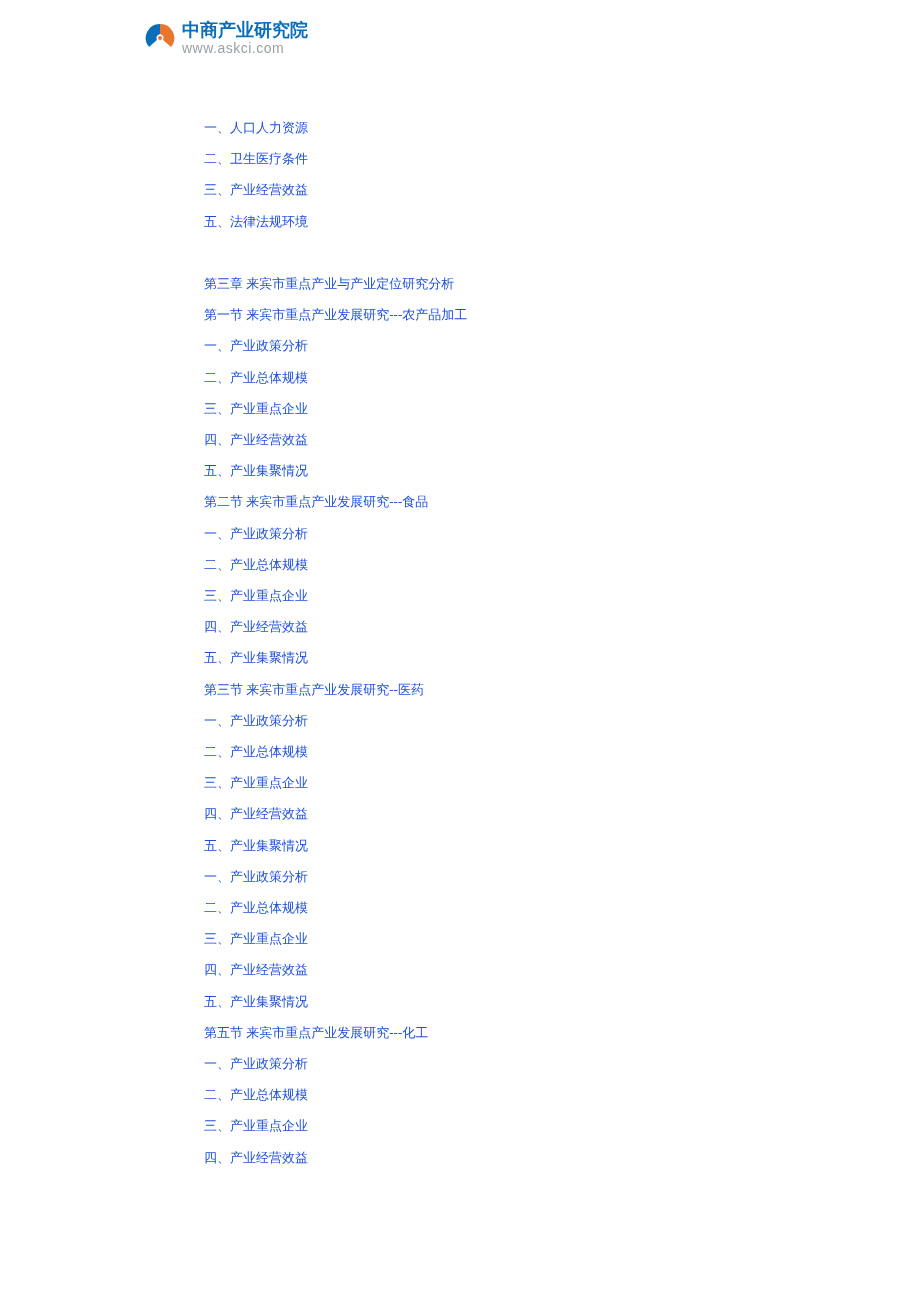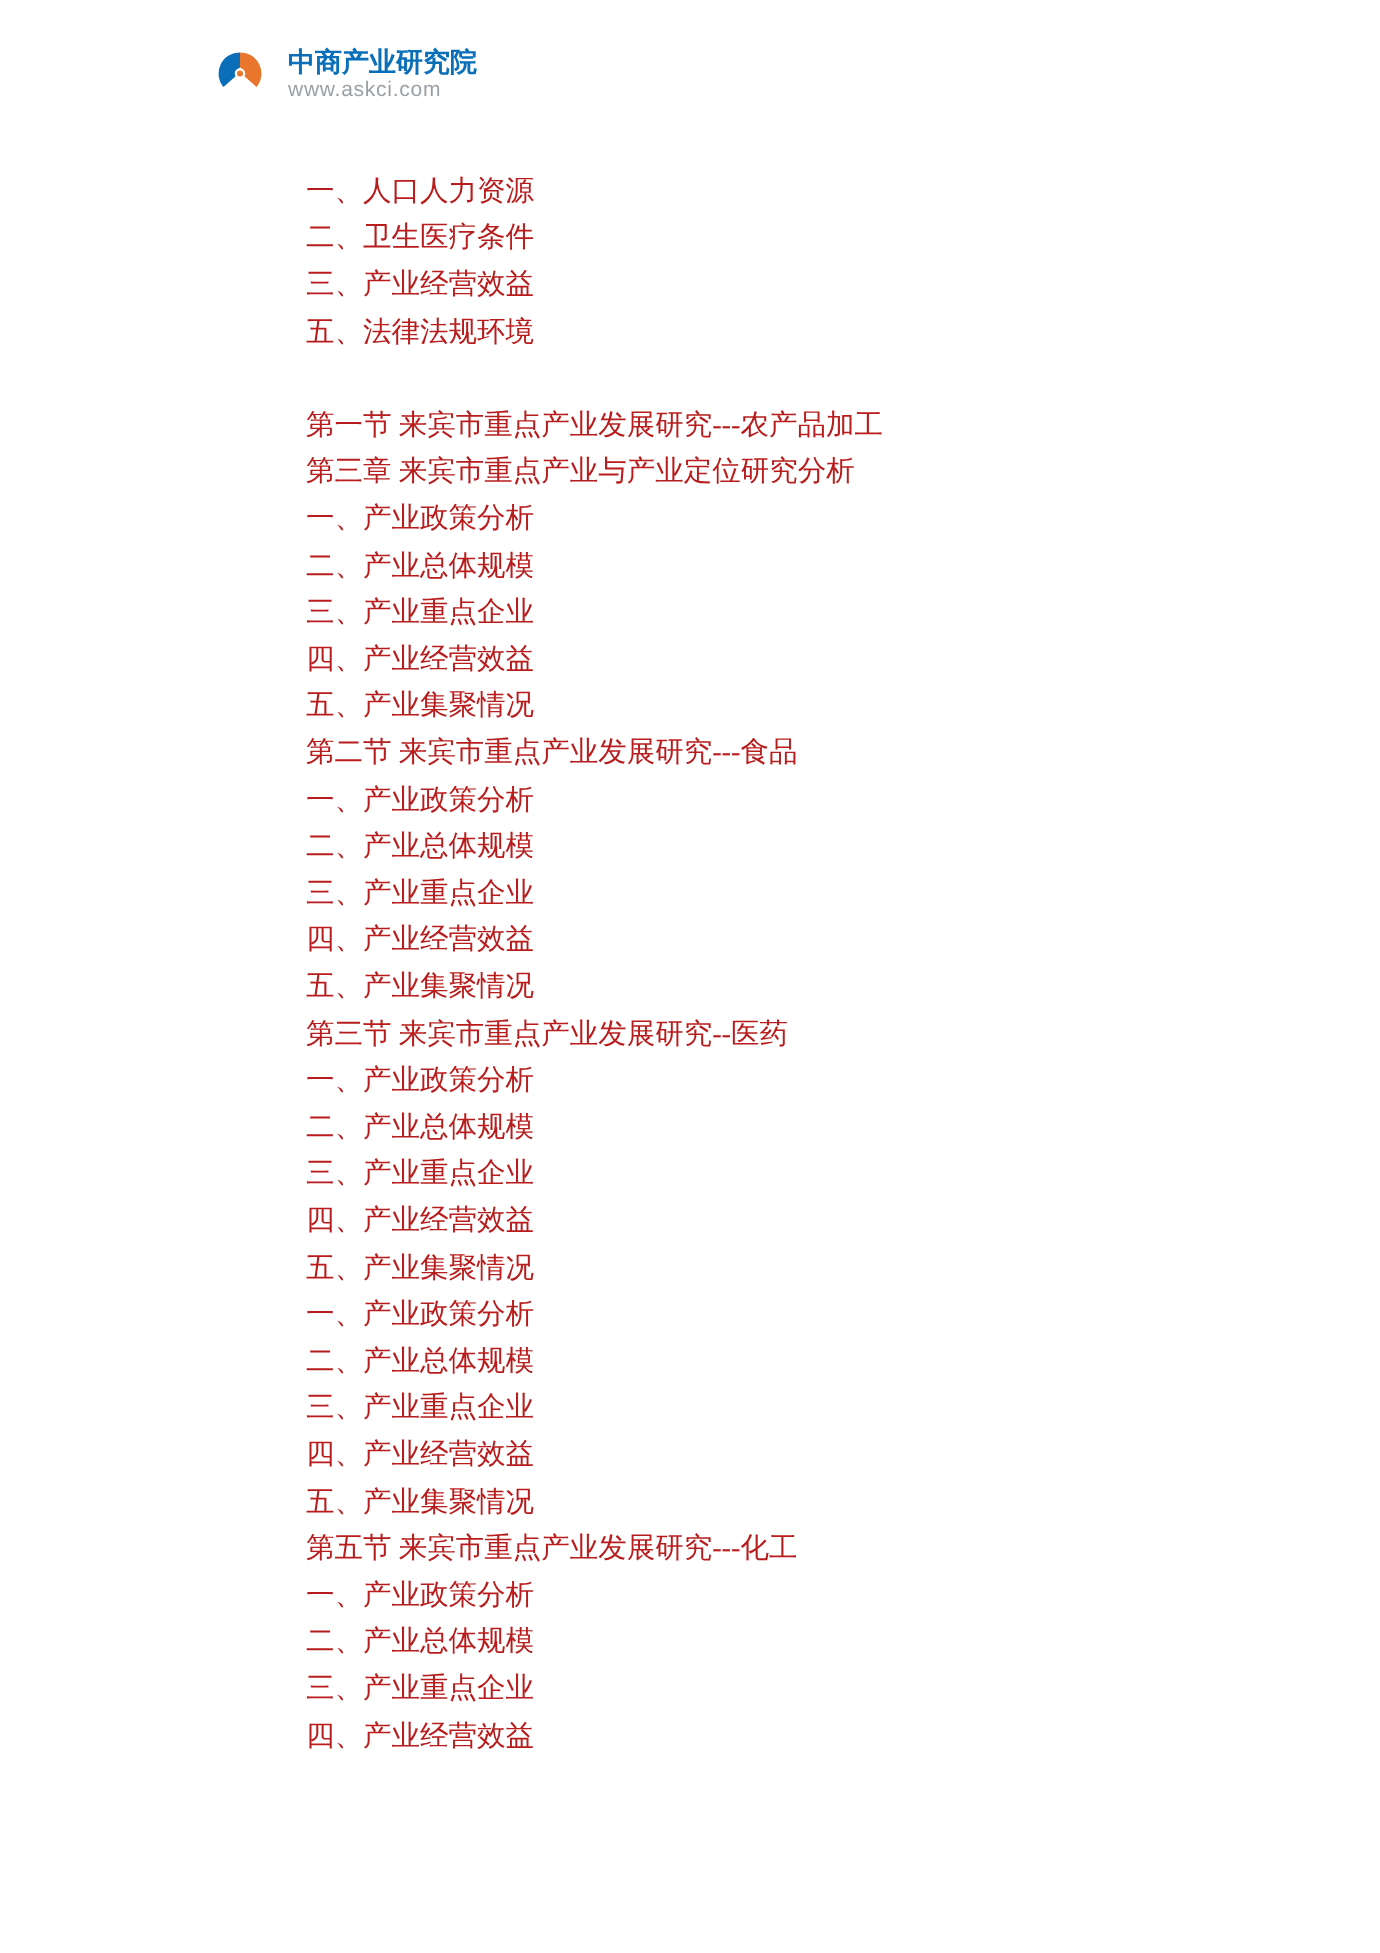--- a/index.html
+++ b/index.html
@@ -9,25 +9,25 @@
     }
     body {
       width: 920px;
       height: 1302px;
       background: #ffffff;
       font-family: "SimSun", "宋体", serif;
       position: relative;
     }
     .header-logo {
       position: absolute;
-      top: 32px;
+      top: 21px;
       left: 144px;
       display: flex;
       align-items: center;
-      gap: 16px;
+      gap: 6px;
     }
     .logo-mark {
       width: 32px;
       height: 32px;
       position: relative;
     }
     .logo-mark svg {
       width: 100%;
       height: 100%;
     }
@@ -50,22 +50,22 @@
       letter-spacing: 0.5px;
       margin-top: 2px;
     }
     .content {
       position: absolute;
       top: 112px;
       left: 204px;
       width: 560px;
     }
     .line {
-      font-size: 19px;
-      color: #b91c1c;
+      font-size: 13px;
+      color: #1d4ed8;
       line-height: 31.2px;
       white-space: nowrap;
     }
     .gap {
       height: 31.2px;
     }
   </style>
 </head>
 <body>
 
@@ -83,22 +83,22 @@
     <span class="logo-text-en">www.askci.com</span>
   </div>
 </div>
 
 <div class="content">
   <div class="line">一、人口人力资源</div>
   <div class="line">二、卫生医疗条件</div>
   <div class="line">三、产业经营效益</div>
   <div class="line">五、法律法规环境</div>
   <div class="gap"></div>
+  <div class="line">第三章 来宾市重点产业与产业定位研究分析</div>
   <div class="line">第一节 来宾市重点产业发展研究---农产品加工</div>
-  <div class="line">第三章 来宾市重点产业与产业定位研究分析</div>
   <div class="line">一、产业政策分析</div>
   <div class="line">二、产业总体规模</div>
   <div class="line">三、产业重点企业</div>
   <div class="line">四、产业经营效益</div>
   <div class="line">五、产业集聚情况</div>
   <div class="line">第二节 来宾市重点产业发展研究---食品</div>
   <div class="line">一、产业政策分析</div>
   <div class="line">二、产业总体规模</div>
   <div class="line">三、产业重点企业</div>
   <div class="line">四、产业经营效益</div>

